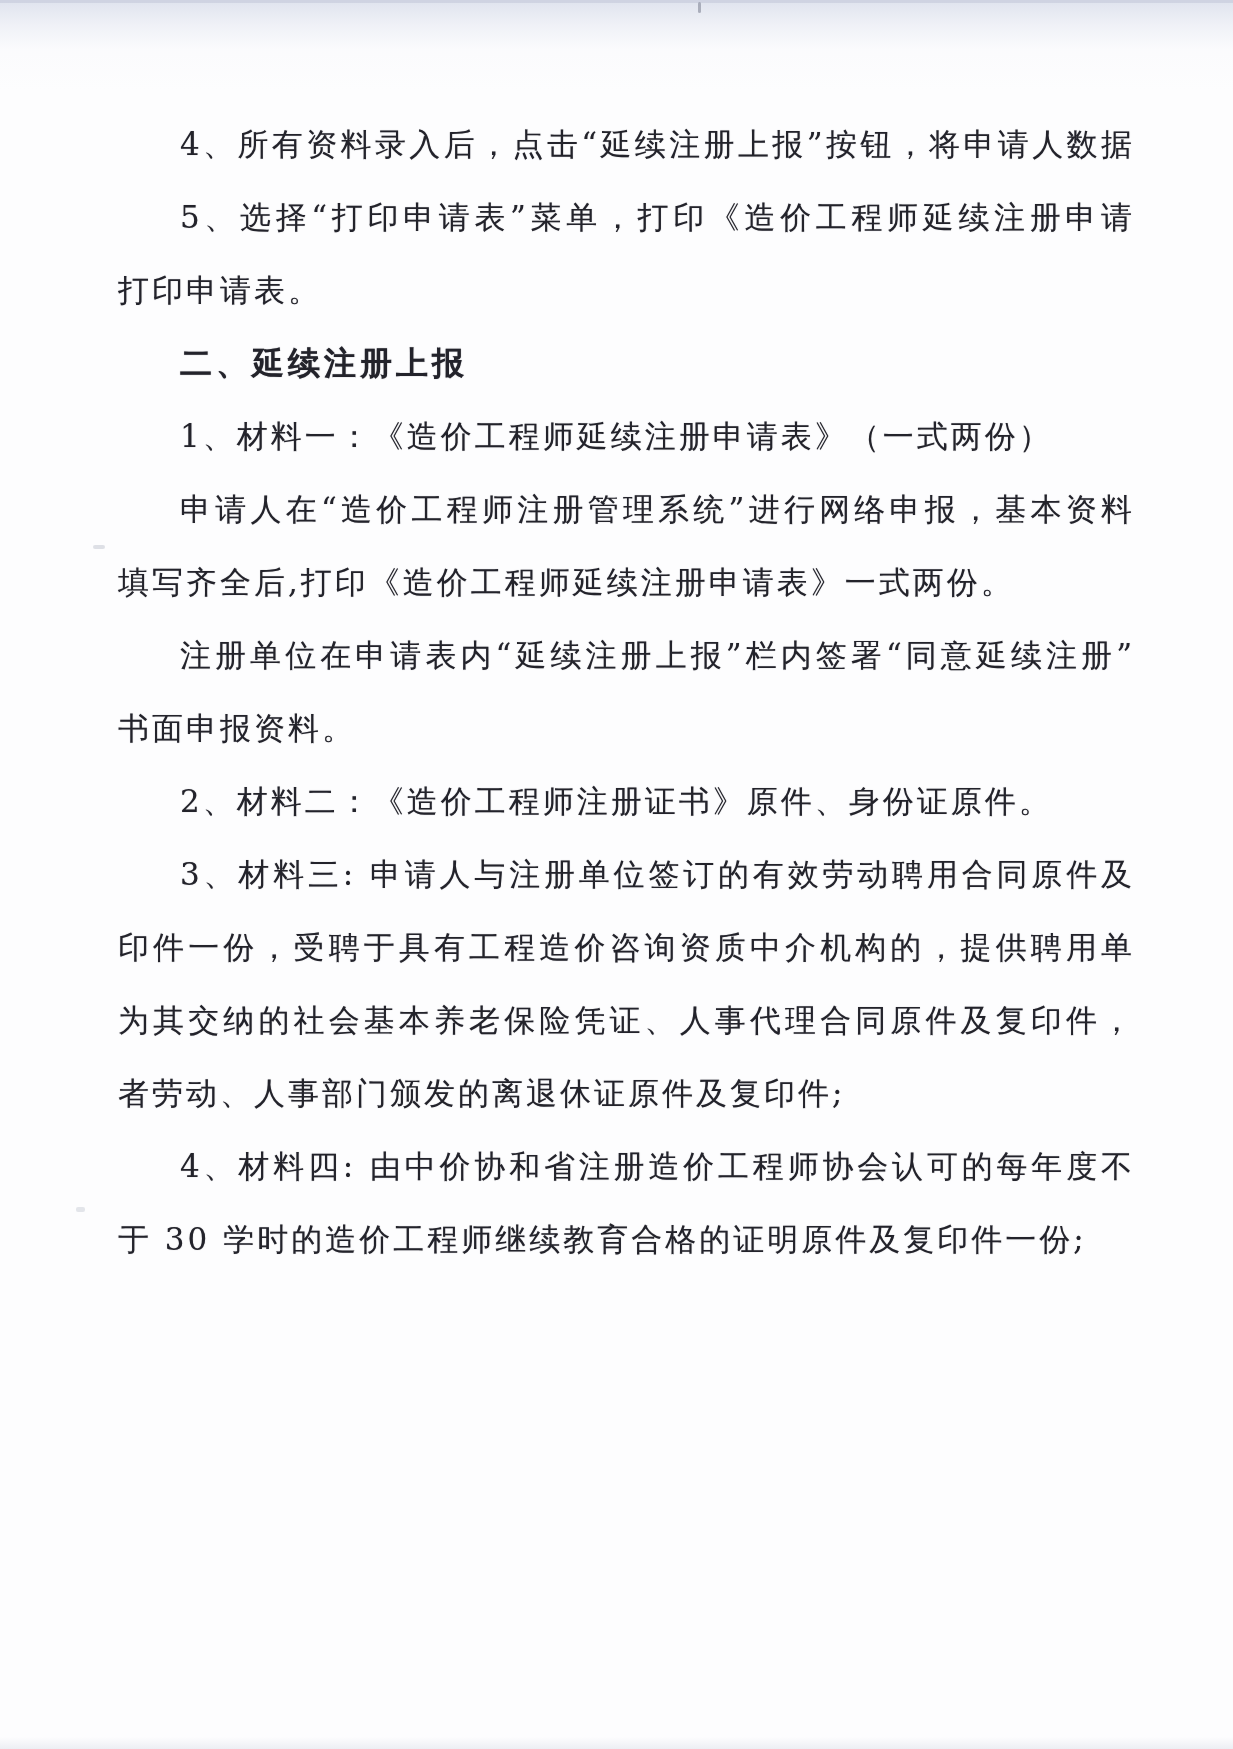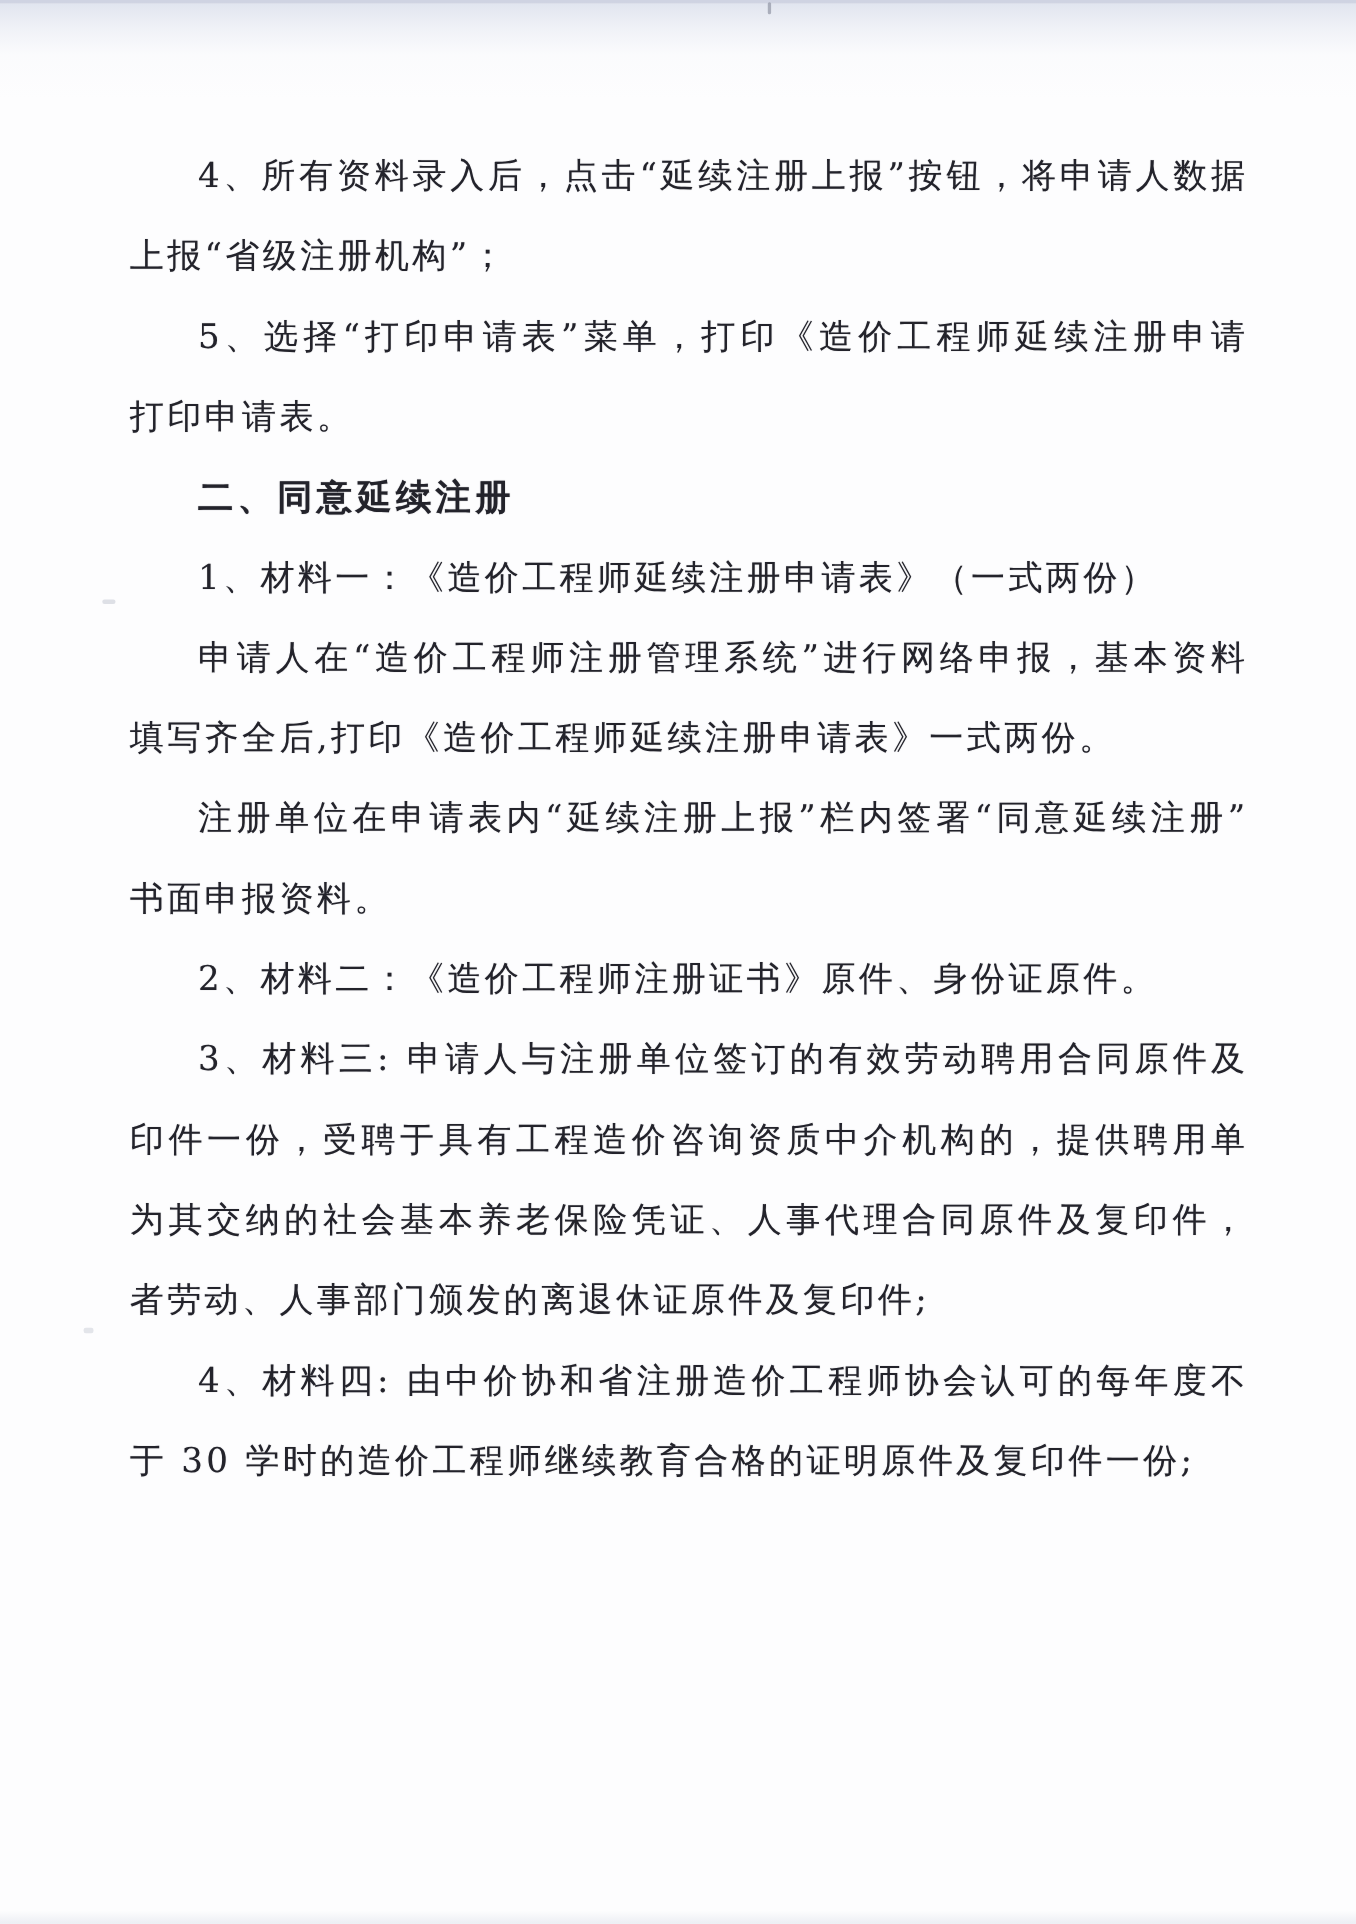--- a/index.html
+++ b/index.html
@@ -50,21 +50,21 @@
     pointer-events: none;
   }
   .speck { position: absolute; border-radius: 2px; pointer-events: none; }
   .speck-1 { left: 698px; top: 2px;  width: 3px;  height: 11px; background: #8a8f9e; opacity: .65; }
   .speck-2 { left: 93px;  top: 545px; width: 12px; height: 4px;  background: #b9bdc9; opacity: .45; }
   .speck-3 { left: 76px;  top: 1207px; width: 9px; height: 5px;  background: #c4c8d3; opacity: .45; }
 
   
   .doc {
     position: absolute;
-    top: 124px;
+    top: 108px;
     left: 118px;
     width: 1017px;
     font-size: 31px;
     color: var(--ink);
     letter-spacing: 3px;
     text-shadow: 0 0 1px rgba(35,35,43,0.35);
   }
   .line {
     height: 73px;
     line-height: 73px;
@@ -89,24 +89,23 @@
 </head>
 <body>
 
 <div class="page">
   <div class="edge-top"></div>
   <div class="speck speck-1"></div>
   <div class="speck speck-2"></div>
   <div class="speck speck-3"></div>
   <div class="doc" id="doc">
       <div class="line indent justify">4、所有资料录入后，点击“延续注册上报”按钮，将申请人数据</div>
-      <div class="line">上报“省级注册机构”；</div>
       <div class="line indent justify">5、选择“打印申请表”菜单，打印《造价工程师延续注册申请表》</div>
       <div class="line">打印申请表。</div>
-      <div class="line indent heading">二、同意延续注册</div>
+      <div class="line indent heading">二、延续注册上报</div>
       <div class="line indent">1、材料一：《造价工程师延续注册申请表》（一式两份）</div>
       <div class="line indent justify">申请人在“造价工程师注册管理系统”进行网络申报，基本资料</div>
       <div class="line">填写齐全后,打印《造价工程师延续注册申请表》一式两份。</div>
       <div class="line indent justify">注册单位在申请表内“延续注册上报”栏内签署“同意延续注册”</div>
       <div class="line">书面申报资料。</div>
       <div class="line indent">2、材料二：《造价工程师注册证书》原件、身份证原件。</div>
       <div class="line indent justify">3、材料三: 申请人与注册单位签订的有效劳动聘用合同原件及复</div>
       <div class="line justify">印件一份，受聘于具有工程造价咨询资质中介机构的，提供聘用单位</div>
       <div class="line justify">为其交纳的社会基本养老保险凭证、人事代理合同原件及复印件，或</div>
       <div class="line">者劳动、人事部门颁发的离退休证原件及复印件;</div>

